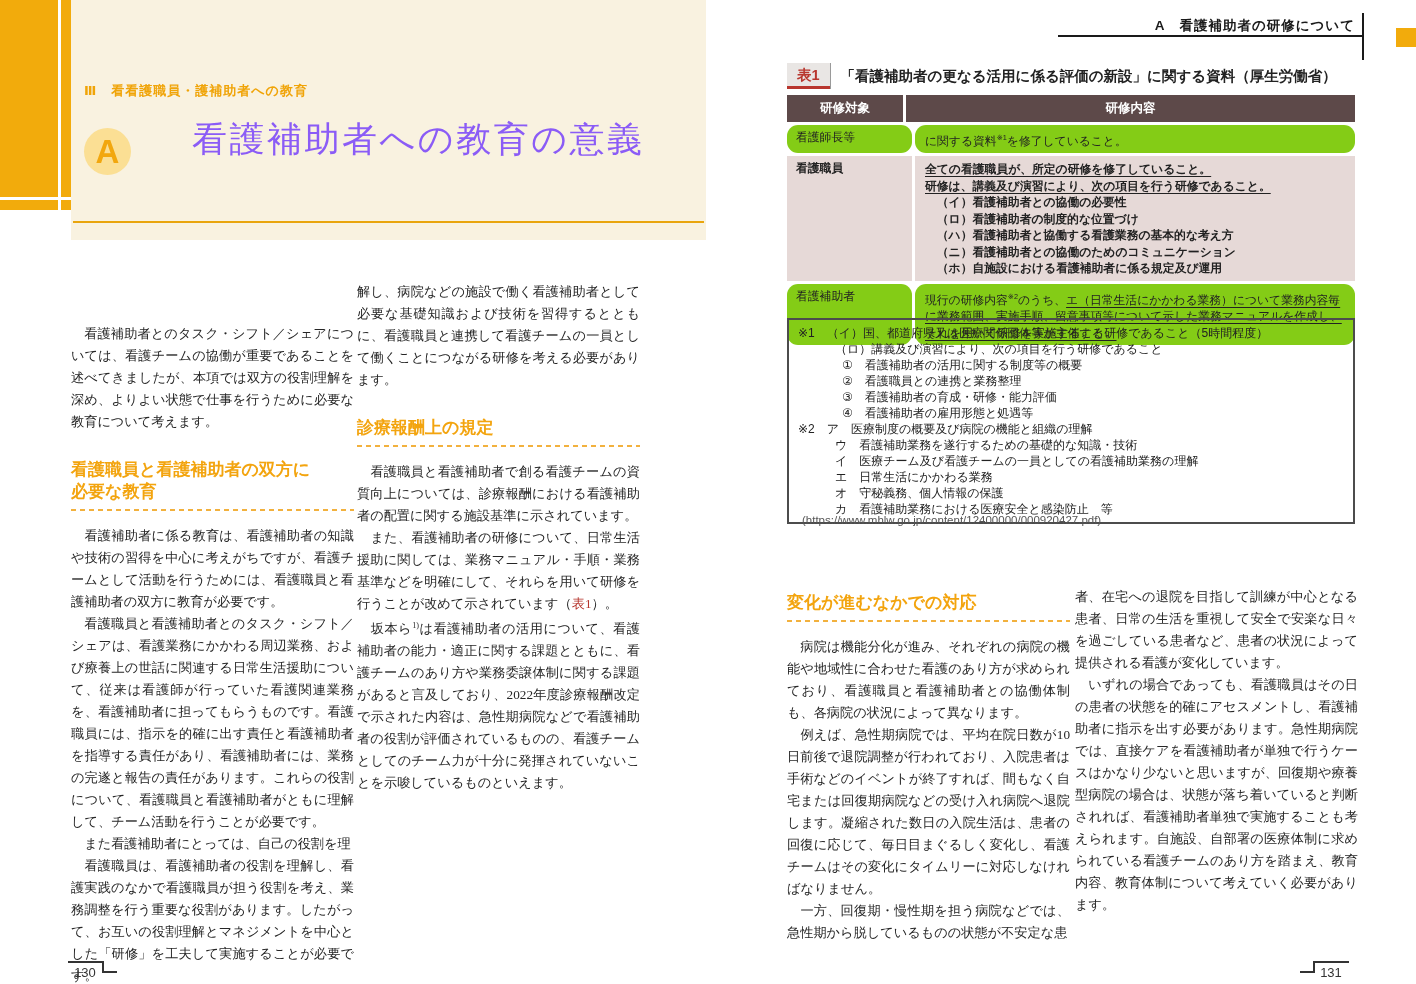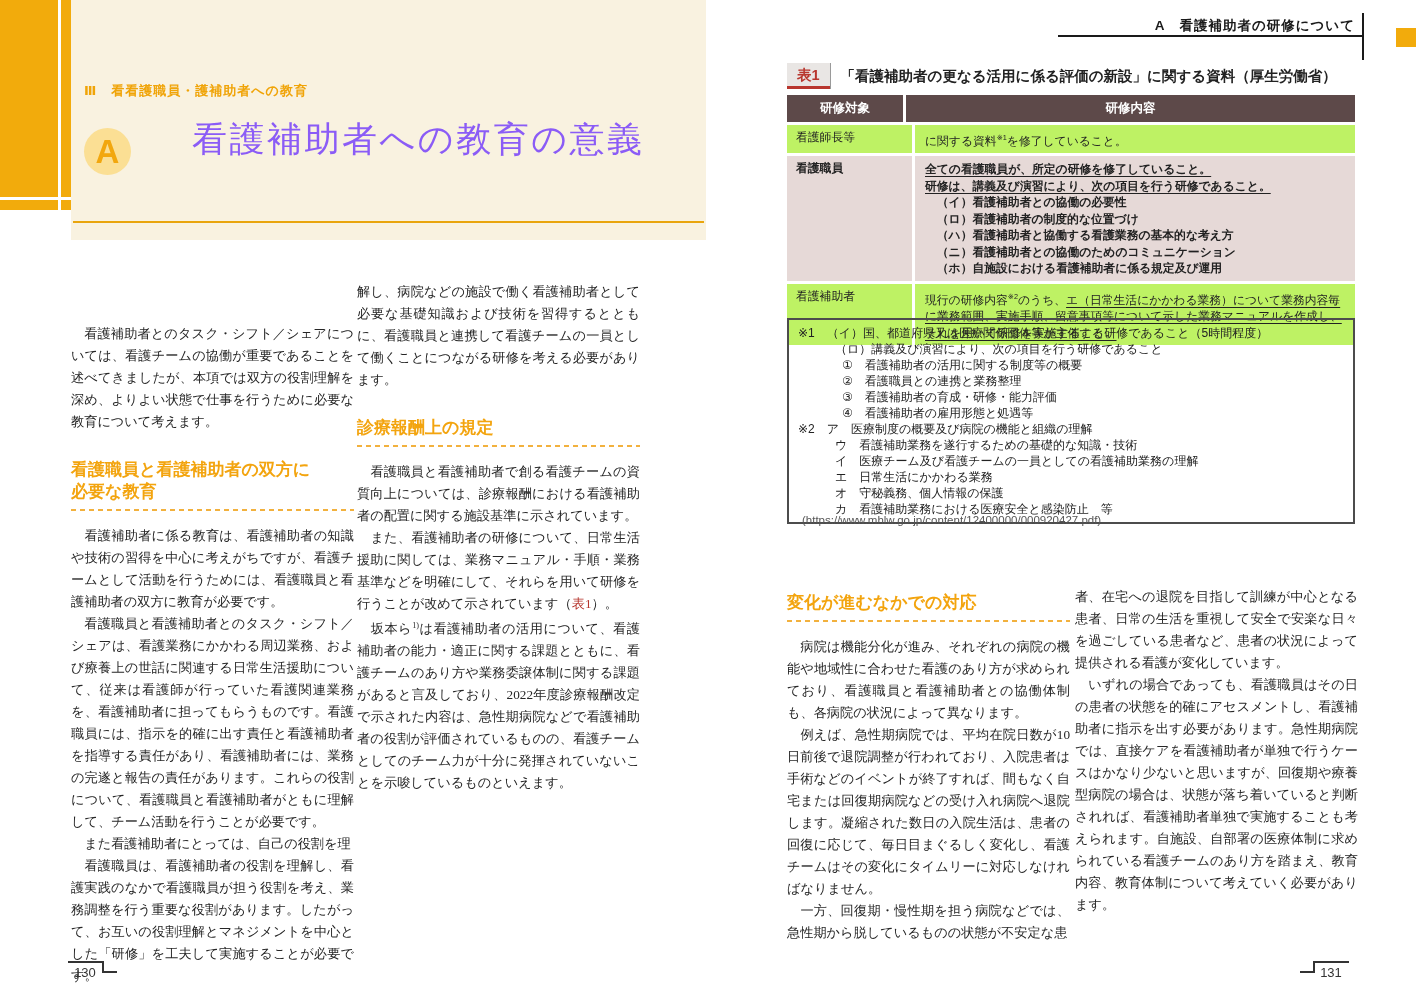--- a/index.html
+++ b/index.html
@@ -55,21 +55,21 @@
     padding:2px 10px 0 10px; border-bottom:3px solid #b8362e; line-height:21px; }
   .tbl-label-div { width:1px; background:#9a9a9a; margin:0 0 0 0; }
   .tbl-caption { font-size:14.5px; font-weight:bold; color:#222; line-height:26px; margin-left:10px; }
 
   .tbl { left:787px; top:95px; width:568px; display:flex; flex-direction:column; gap:3px; font-size:11.8px; }
   .tbl-row { display:flex; gap:3px; }
   .tbl-c1 { width:116px; flex:none; padding:5px 0 4px 9px; }
   .tbl-c2 { flex:1; padding:5px 10px 4px 10px; line-height:16.5px; }
   .tbl-head .tbl-c1, .tbl-head .tbl-c2 { background:#5d4949; color:#fff; font-weight:bold;
     text-align:center; padding:5px 0 5px 0; font-size:12.5px; }
-  .r-light .tbl-c1, .r-light .tbl-c2 { background:#bef264; }
+  .r-light .tbl-c1, .r-light .tbl-c2 { background:#84cc16;border-radius:11px; }
   .r-pink  .tbl-c1, .r-pink  .tbl-c2 { background:#e6d9d7;font-weight:bold; }
   .tbl-line { display:block; }
   .tbl-line.ind { padding-left:1em; }
 
   
   .notes { left:787px; top:318px; width:568px; border:2px solid #4c4c4c;
     padding:5px 9px; box-sizing:border-box; font-size:12px; line-height:16px; color:#222; }
   .n-line { display:block; }
   .n1 { padding-left:37px; }
   .n2 { padding-left:44px; }

